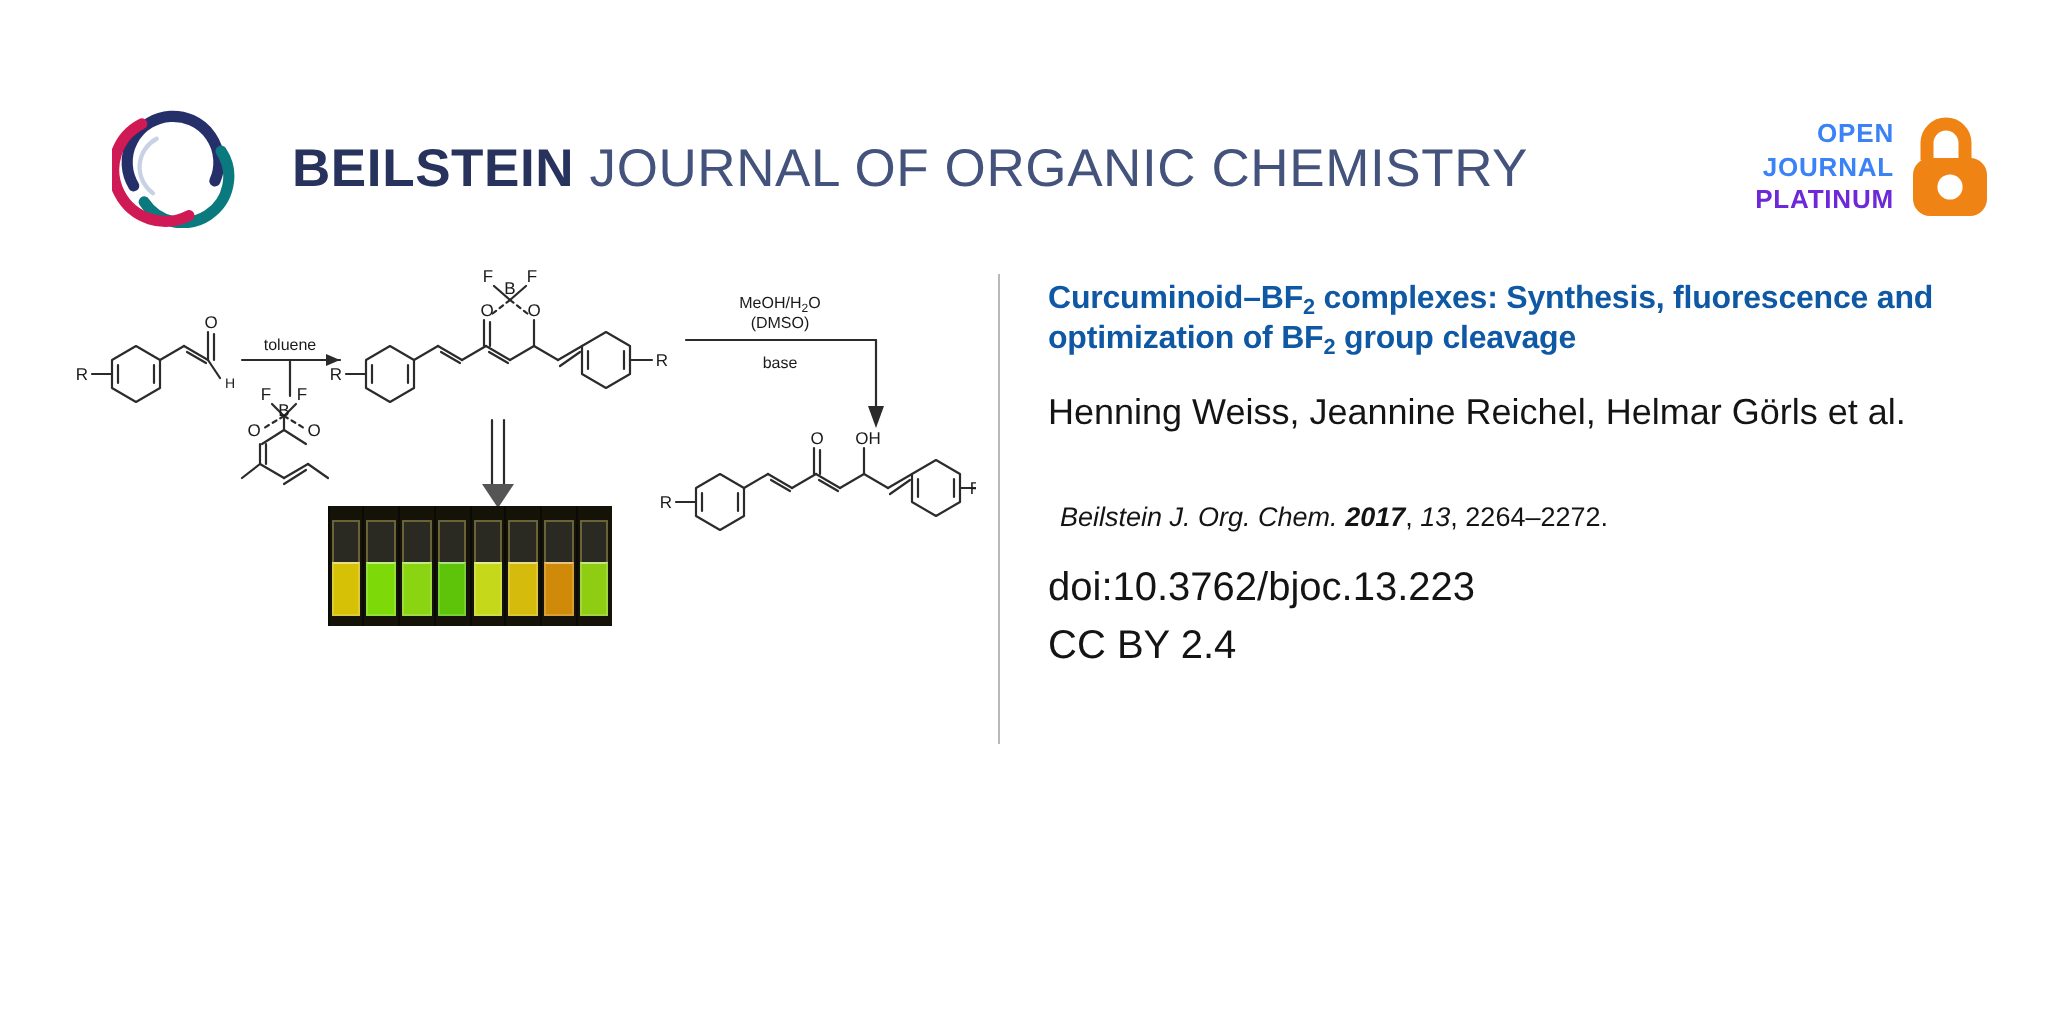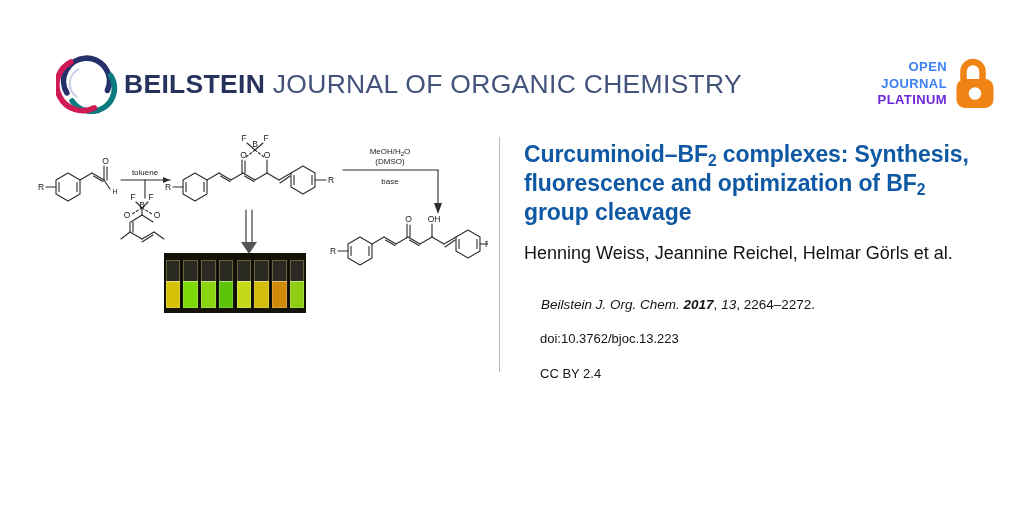--- a/index.html
+++ b/index.html
@@ -22,21 +22,21 @@
     left: 0; top: 0;
     width: 1024px;
     height: 140px;
   }
   #journal-logo-group {
     position: absolute;
     left: 56px;
     top: 52px;
     display: flex;
     align-items: center;
-    gap: 6px;
+    gap: 28px;
   }
   #logo-mark {
     width: 62px;
     height: 62px;
     flex: 0 0 auto;
     display: block;
   }
   #journal-wordmark {
     font-size: 26.5px;
     letter-spacing: 0.3px;
@@ -134,21 +134,21 @@
 
   
   #article-meta {
     position: absolute;
     left: 524px;
     top: 140px;
     width: 452px;
   }
   #article-title {
     color: #0f59a4;
-    font-size: 23px;
+    font-size: 16px;
     font-weight: bold;
     line-height: 1.26;
     margin: 0 0 14px 0;
     letter-spacing: -0.1px;
   }
   #article-title sub {
     font-size: 0.68em;
     vertical-align: baseline;
     position: relative;
     bottom: -0.26em;
@@ -156,30 +156,30 @@
   #article-authors {
     color: #141414;
     font-size: 18px;
     line-height: 1.42;
     margin: 0 0 30px 0;
   }
   #article-citation {
     color: #141414;
     font-size: 13.5px;
     font-style: italic;
-    margin: 0 0 13px 17px;
+    margin: 0 0 13px 6px;
     line-height: 1.3;
   }
   #article-citation .cit-year { font-weight: bold; font-style: italic; }
   #article-citation .cit-pages { font-style: normal; }
   #article-doi, #article-license {
     color: #141414;
-    font-size: 13px;
+    font-size: 20px;
     line-height: 1.45;
-    margin: 16px;
+    margin: 0;
   }
 </style>
 </head>
 <body>
 
 <div id="masthead">
 
   <div id="journal-logo-group">
     <svg id="logo-mark" viewBox="0 0 100 100">
 

